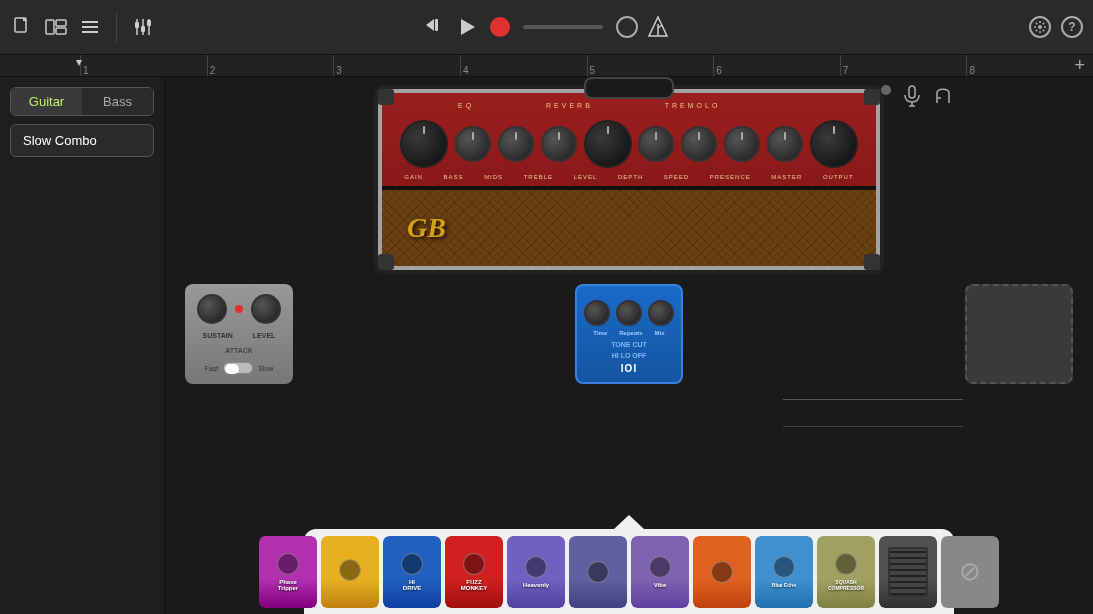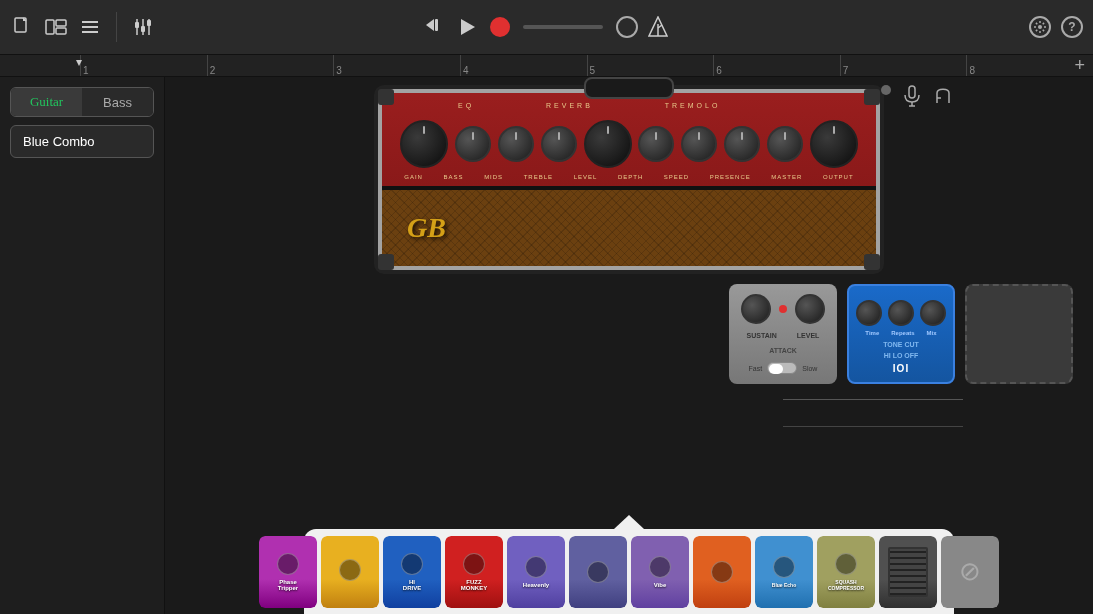--- a/index.html
+++ b/index.html
@@ -184,22 +184,21 @@
       padding: 6px 0;
       text-align: center;
       font-size: 13px;
       cursor: pointer;
       background: #2a2a2a;
       color: #aaa;
       border: none;
     }
     .tab-btn.active {
       background: #3a3a3a;
-      color: #22c55e;
-      font-family: Liberation Serif, serif;
+      color: #bef264;
     }
     .preset-btn {
       background: #2a2a2a;
       border: 1px solid #555;
       border-radius: 6px;
       padding: 8px 12px;
       color: #fff;
       font-size: 13px;
       cursor: pointer;
       text-align: left;
@@ -239,21 +238,21 @@
       width: 2px;
       height: 8px;
       background: #aaa;
       border-radius: 1px;
     }
 
     
     .pedal-board {
       width: 100%;
       display: flex;
-      justify-content: flex-end;
+      justify-content: space-between;
       gap: 10px;
       padding: 5px 20px;
       margin-top: 5px;
     }
     .pedal {
       width: 108px;
       height: 100px;
       border-radius: 8px;
       background: #888;
       display: flex;
@@ -519,21 +518,21 @@
   <span class="ruler-add">+</span>
 </div>
 
 <div class="main-content">
 
   <div class="sidebar">
     <div class="tab-group">
       <button class="tab-btn active">Guitar</button>
       <button class="tab-btn">Bass</button>
     </div>
-    <button class="preset-btn">Blue Combo</button>
+    <button class="preset-btn">Slow Combo</button>
   </div>
 
   <div class="center-area">
 
     <div style="position:absolute;top:8px;right:140px;display:flex;gap:12px;z-index:10;">
       <div style="width:10px;height:10px;border-radius:50%;background:#666;"></div>
       <div style="color:#888;font-size:18px;cursor:pointer;">
         <svg width="18" height="22" viewBox="0 0 18 22">
           <rect x="6" y="1" width="6" height="12" rx="3" fill="none" stroke="#aaa" stroke-width="1.5"></rect>
           <path d="M2 10 Q2 17 9 17 Q16 17 16 10" fill="none" stroke="#aaa" stroke-width="1.5"></path>

